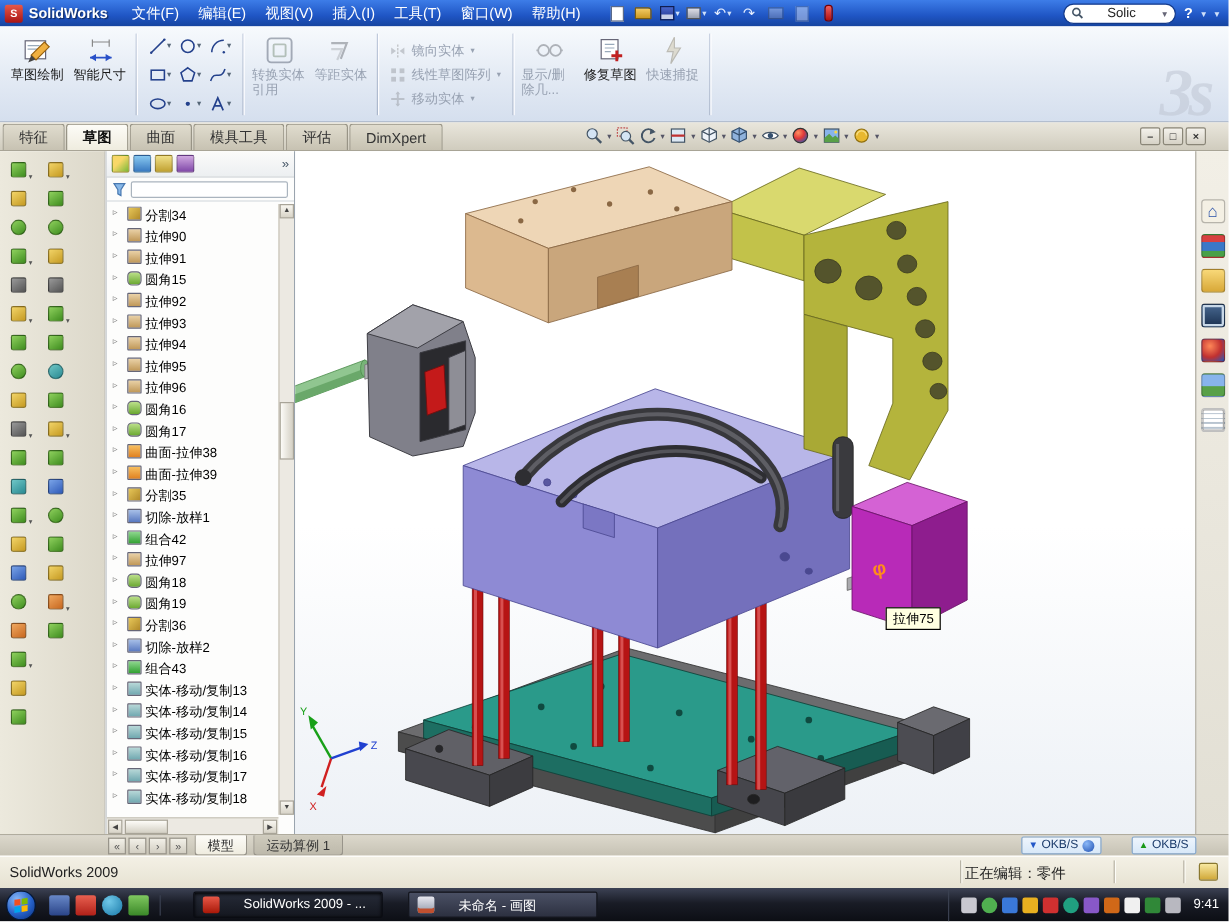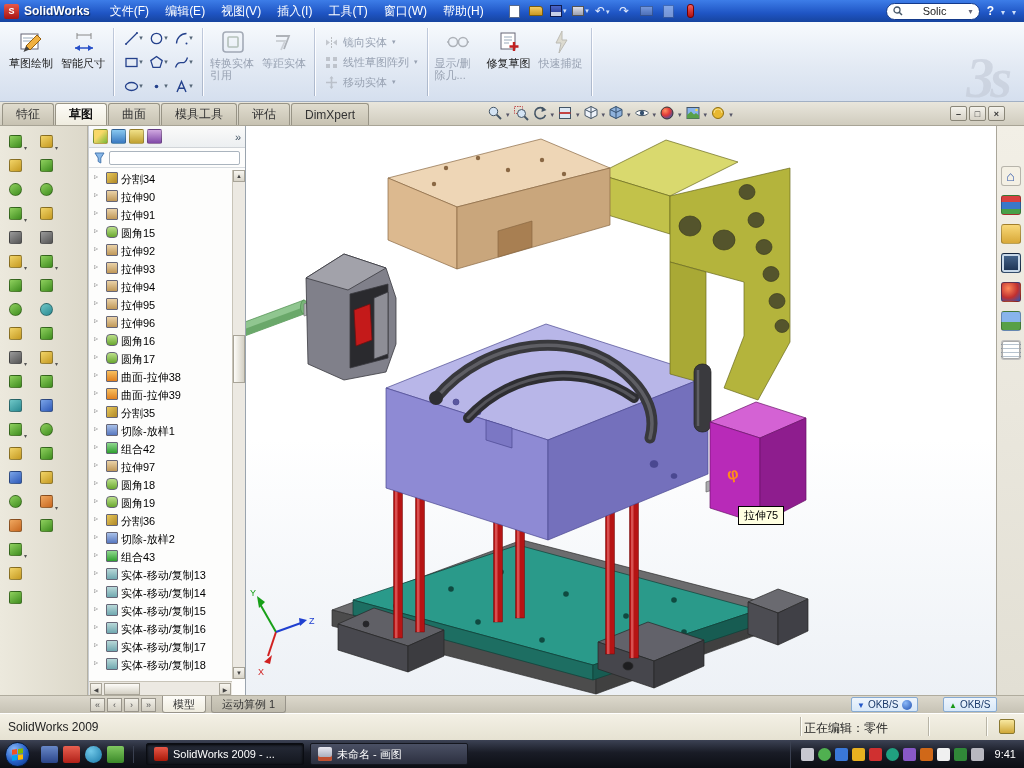--- a/index.html
+++ b/index.html
@@ -157,21 +157,21 @@
 #startorb{width:25px;height:25px;margin:0 5px;border-radius:50%;background:radial-gradient(circle at 35% 28%,#88b8f8,#2560c8 55%,#0a2e78);border:1px solid #041838;display:flex;align-items:center;justify-content:center}
 .flag{display:grid;grid-template-columns:5px 5px;grid-auto-rows:5px;gap:1px;transform:skewY(-8deg)}
 .flag i{display:block}
 .f1{background:#f25022}.f2{background:#7fba00}.f3{background:#00a4ef}.f4{background:#ffb900}
 #qlaunch{display:flex;gap:5px;margin:0 6px;padding-right:9px;border-right:1px solid #3a4050}
 .qli{width:17px;height:17px;border-radius:2px}
 .q1{background:linear-gradient(#6888c8,#2a4488)}
 .q2{background:linear-gradient(#e86050,#b02018)}
 .q3{background:radial-gradient(circle at 35% 30%,#70c8e8,#1878a8);border-radius:50%}
 .q4{background:linear-gradient(#80c860,#3a8828)}
-.tbapp{height:22px;display:flex;align-items:center;gap:5px;padding:0 7px;margin-left:6px;border-radius:2px;color:#fff;font-size:11px;width:158px;overflow:hidden;white-space:nowrap}
+.tbapp{height:22px;display:flex;align-items:center;gap:20px;padding:0 7px;margin-left:21px;border-radius:2px;color:#fff;font-size:11px;width:158px;overflow:hidden;white-space:nowrap}
 .tbapp.active{background:linear-gradient(#262b38,#14171f);border:1px solid #0a0c12;box-shadow:inset 0 1px 3px #000}
 .tbapp.idle{background:linear-gradient(#4a5064,#2c3040);border:1px solid #14161e}
 .appico{width:14px;height:14px;border-radius:2px;flex:none}
 .ai-sw{background:linear-gradient(#e85848,#a81808)}
 .ai-paint{background:linear-gradient(#e8e8f0,#9098a8);box-shadow:inset 0 -4px 0 #c05030}
 #tray{margin-left:auto;display:flex;align-items:center;gap:4px;padding:0 8px 0 10px;border-left:1px solid #3a4050;height:28px}
 .tri{width:13px;height:13px;border-radius:2px}
 #clock{color:#fff;font-size:11px;margin-left:7px}
 </style>
 </head>

